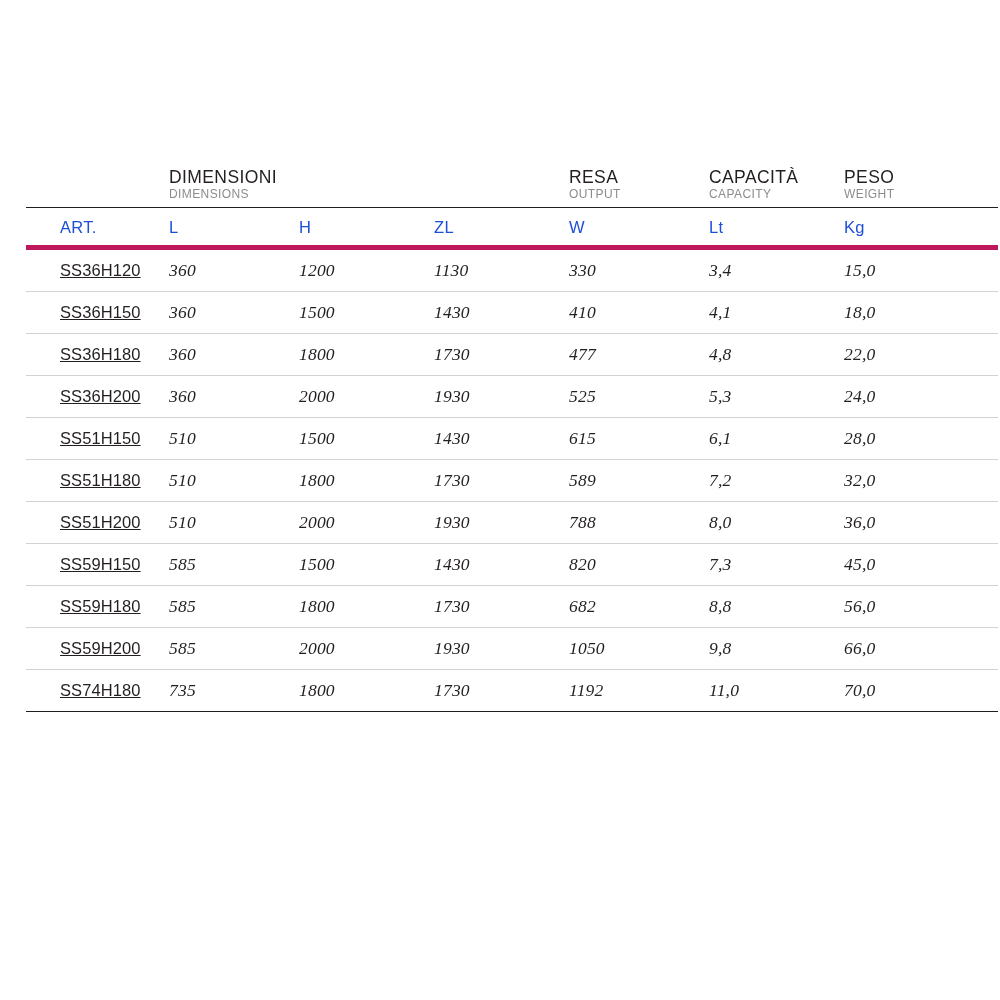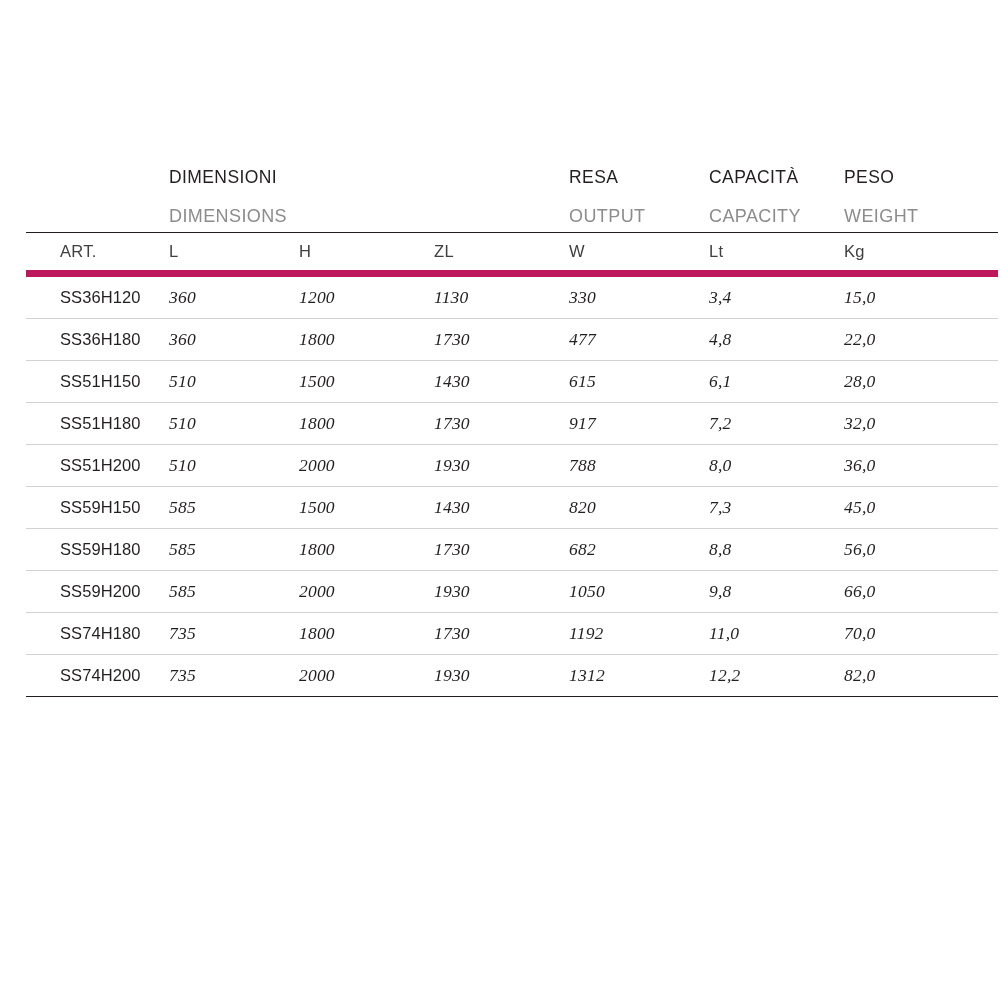--- a/index.html
+++ b/index.html
@@ -51,35 +51,34 @@
   .grp {
     line-height: 1.12;
   }
   .grp .it {
     font-size: 17.5px;
     letter-spacing: 0.4px;
     color: #231f20;
     white-space: nowrap;
   }
   .grp .en {
-    font-size: 18px;
+    font-size: 12px;
     letter-spacing: 0.4px;
     color: #8c8c8c;
     white-space: nowrap;
-    margin-top: 18px;
   }
 
   
   tr.unit-row td {
     border-top: 1px solid #231f20;
-    border-bottom: 7px solid #be185d;
+    border-bottom: 5px solid #be185d;
     padding: 7px 0 6px 0;
     font-size: 16.5px;
     letter-spacing: 0.3px;
-    color: #404040;
+    color: #1d4ed8;
     height: 24px;
   }
   tr.unit-row td.art-cell {
     padding-left: 34px;
     font-weight: normal;
   }
 
   
   tr.data-row td {
     border-bottom: 1px solid #d2d2d2;
@@ -99,20 +98,21 @@
   tr.data-row td.num {
     font-style: italic;
     font-family: "Liberation Serif", serif;
     font-size: 17.5px;
     letter-spacing: 0.2px;
   }
   tr.data-row td.art-cell {
     font-family: "Liberation Sans", sans-serif;
     font-style: normal;
     font-size: 16.5px;
+    text-decoration: underline;
   }
 </style>
 </head>
 <body>
 
 <div class="sheet">
 
   <table class="spec">
     <colgroup>
       <col class="c-art">
@@ -168,43 +168,61 @@
       <tr class="data-row">
         <td class="art-cell">SS36H120</td>
         <td class="num">360</td>
         <td class="num">1200</td>
         <td class="num">1130</td>
         <td class="num">330</td>
         <td class="num">3,4</td>
         <td class="num">15,0</td>
       </tr>
       <tr class="data-row">
+        <td class="art-cell">SS36H150</td>
+        <td class="num">360</td>
+        <td class="num">1500</td>
+        <td class="num">1430</td>
+        <td class="num">410</td>
+        <td class="num">4,1</td>
+        <td class="num">18,0</td>
+      </tr>
+      <tr class="data-row">
         <td class="art-cell">SS36H180</td>
         <td class="num">360</td>
         <td class="num">1800</td>
         <td class="num">1730</td>
         <td class="num">477</td>
         <td class="num">4,8</td>
         <td class="num">22,0</td>
+      </tr>
+      <tr class="data-row">
+        <td class="art-cell">SS36H200</td>
+        <td class="num">360</td>
+        <td class="num">2000</td>
+        <td class="num">1930</td>
+        <td class="num">525</td>
+        <td class="num">5,3</td>
+        <td class="num">24,0</td>
       </tr>
       <tr class="data-row">
         <td class="art-cell">SS51H150</td>
         <td class="num">510</td>
         <td class="num">1500</td>
         <td class="num">1430</td>
         <td class="num">615</td>
         <td class="num">6,1</td>
         <td class="num">28,0</td>
       </tr>
       <tr class="data-row">
         <td class="art-cell">SS51H180</td>
         <td class="num">510</td>
         <td class="num">1800</td>
         <td class="num">1730</td>
-        <td class="num">917</td>
+        <td class="num">589</td>
         <td class="num">7,2</td>
         <td class="num">32,0</td>
       </tr>
       <tr class="data-row">
         <td class="art-cell">SS51H200</td>
         <td class="num">510</td>
         <td class="num">2000</td>
         <td class="num">1930</td>
         <td class="num">788</td>
         <td class="num">8,0</td>
@@ -239,25 +257,16 @@
       </tr>
       <tr class="data-row">
         <td class="art-cell">SS74H180</td>
         <td class="num">735</td>
         <td class="num">1800</td>
         <td class="num">1730</td>
         <td class="num">1192</td>
         <td class="num">11,0</td>
         <td class="num">70,0</td>
       </tr>
-      <tr class="data-row">
-        <td class="art-cell">SS74H200</td>
-        <td class="num">735</td>
-        <td class="num">2000</td>
-        <td class="num">1930</td>
-        <td class="num">1312</td>
-        <td class="num">12,2</td>
-        <td class="num">82,0</td>
-      </tr>
     </tbody>
   </table>
 
 </div>
 
 </body></html>

